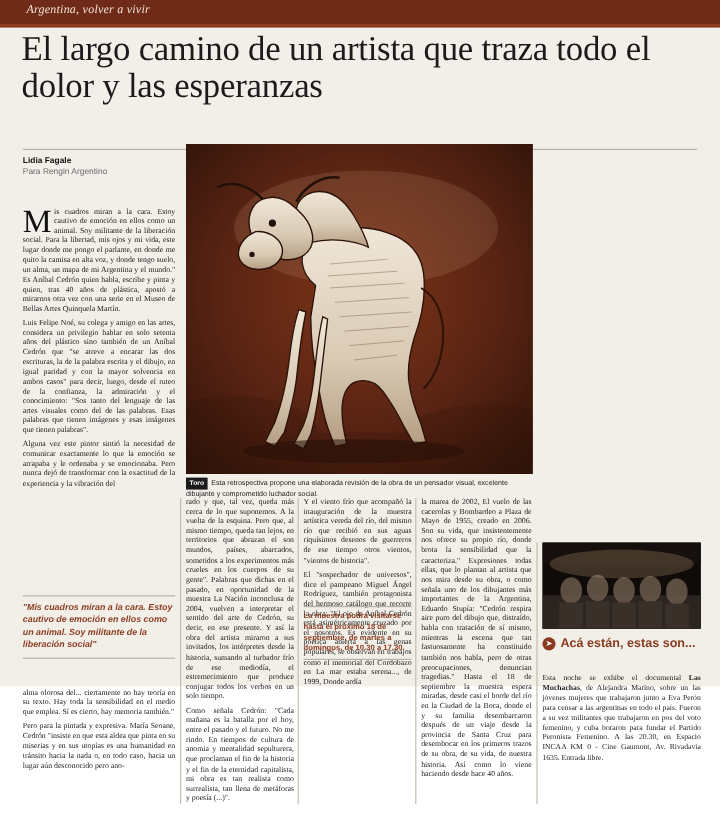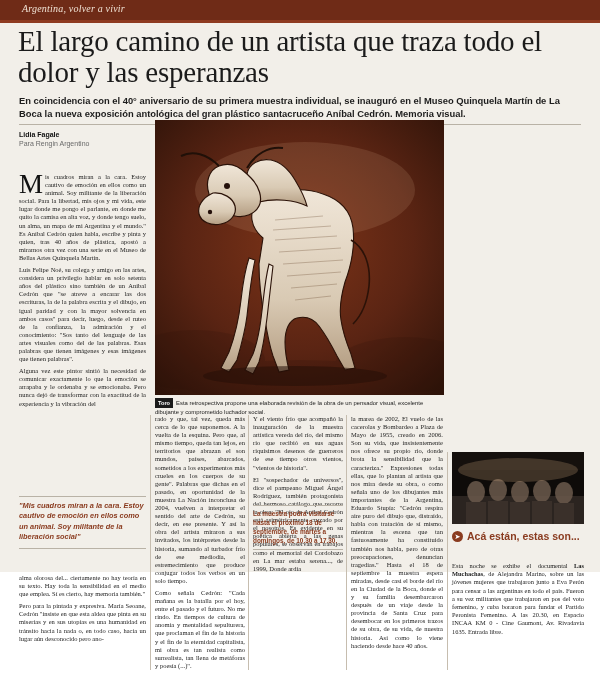--- a/index.html
+++ b/index.html
@@ -254,21 +254,20 @@
 
 <div class="page">
 
   <div class="masthead">
     <div class="masthead-text">Argentina, volver a vivir</div>
   </div>
   <div class="masthead-rule"></div>
 
   <h1 class="headline">El largo camino de un artista que traza todo el dolor y las esperanzas</h1>
 
-  <div class="deck">En coincidencia con el 40° aniversario de su primera muestra individual, se inauguró en el Museo Quinquela Martín de La Boca la nueva exposición antológica del gran plástico santacruceño Aníbal Cedrón. Memoria visual.</div>
   <div class="deck-rule"></div>
 
   <div class="byline">
     <div class="name">Lidia Fagale</div>
     <div class="org">Para Rengin Argentino</div>
   </div>
 
   <div class="photo">
     <svg width="289" height="275" viewBox="0 0 289 275">
       <defs>

